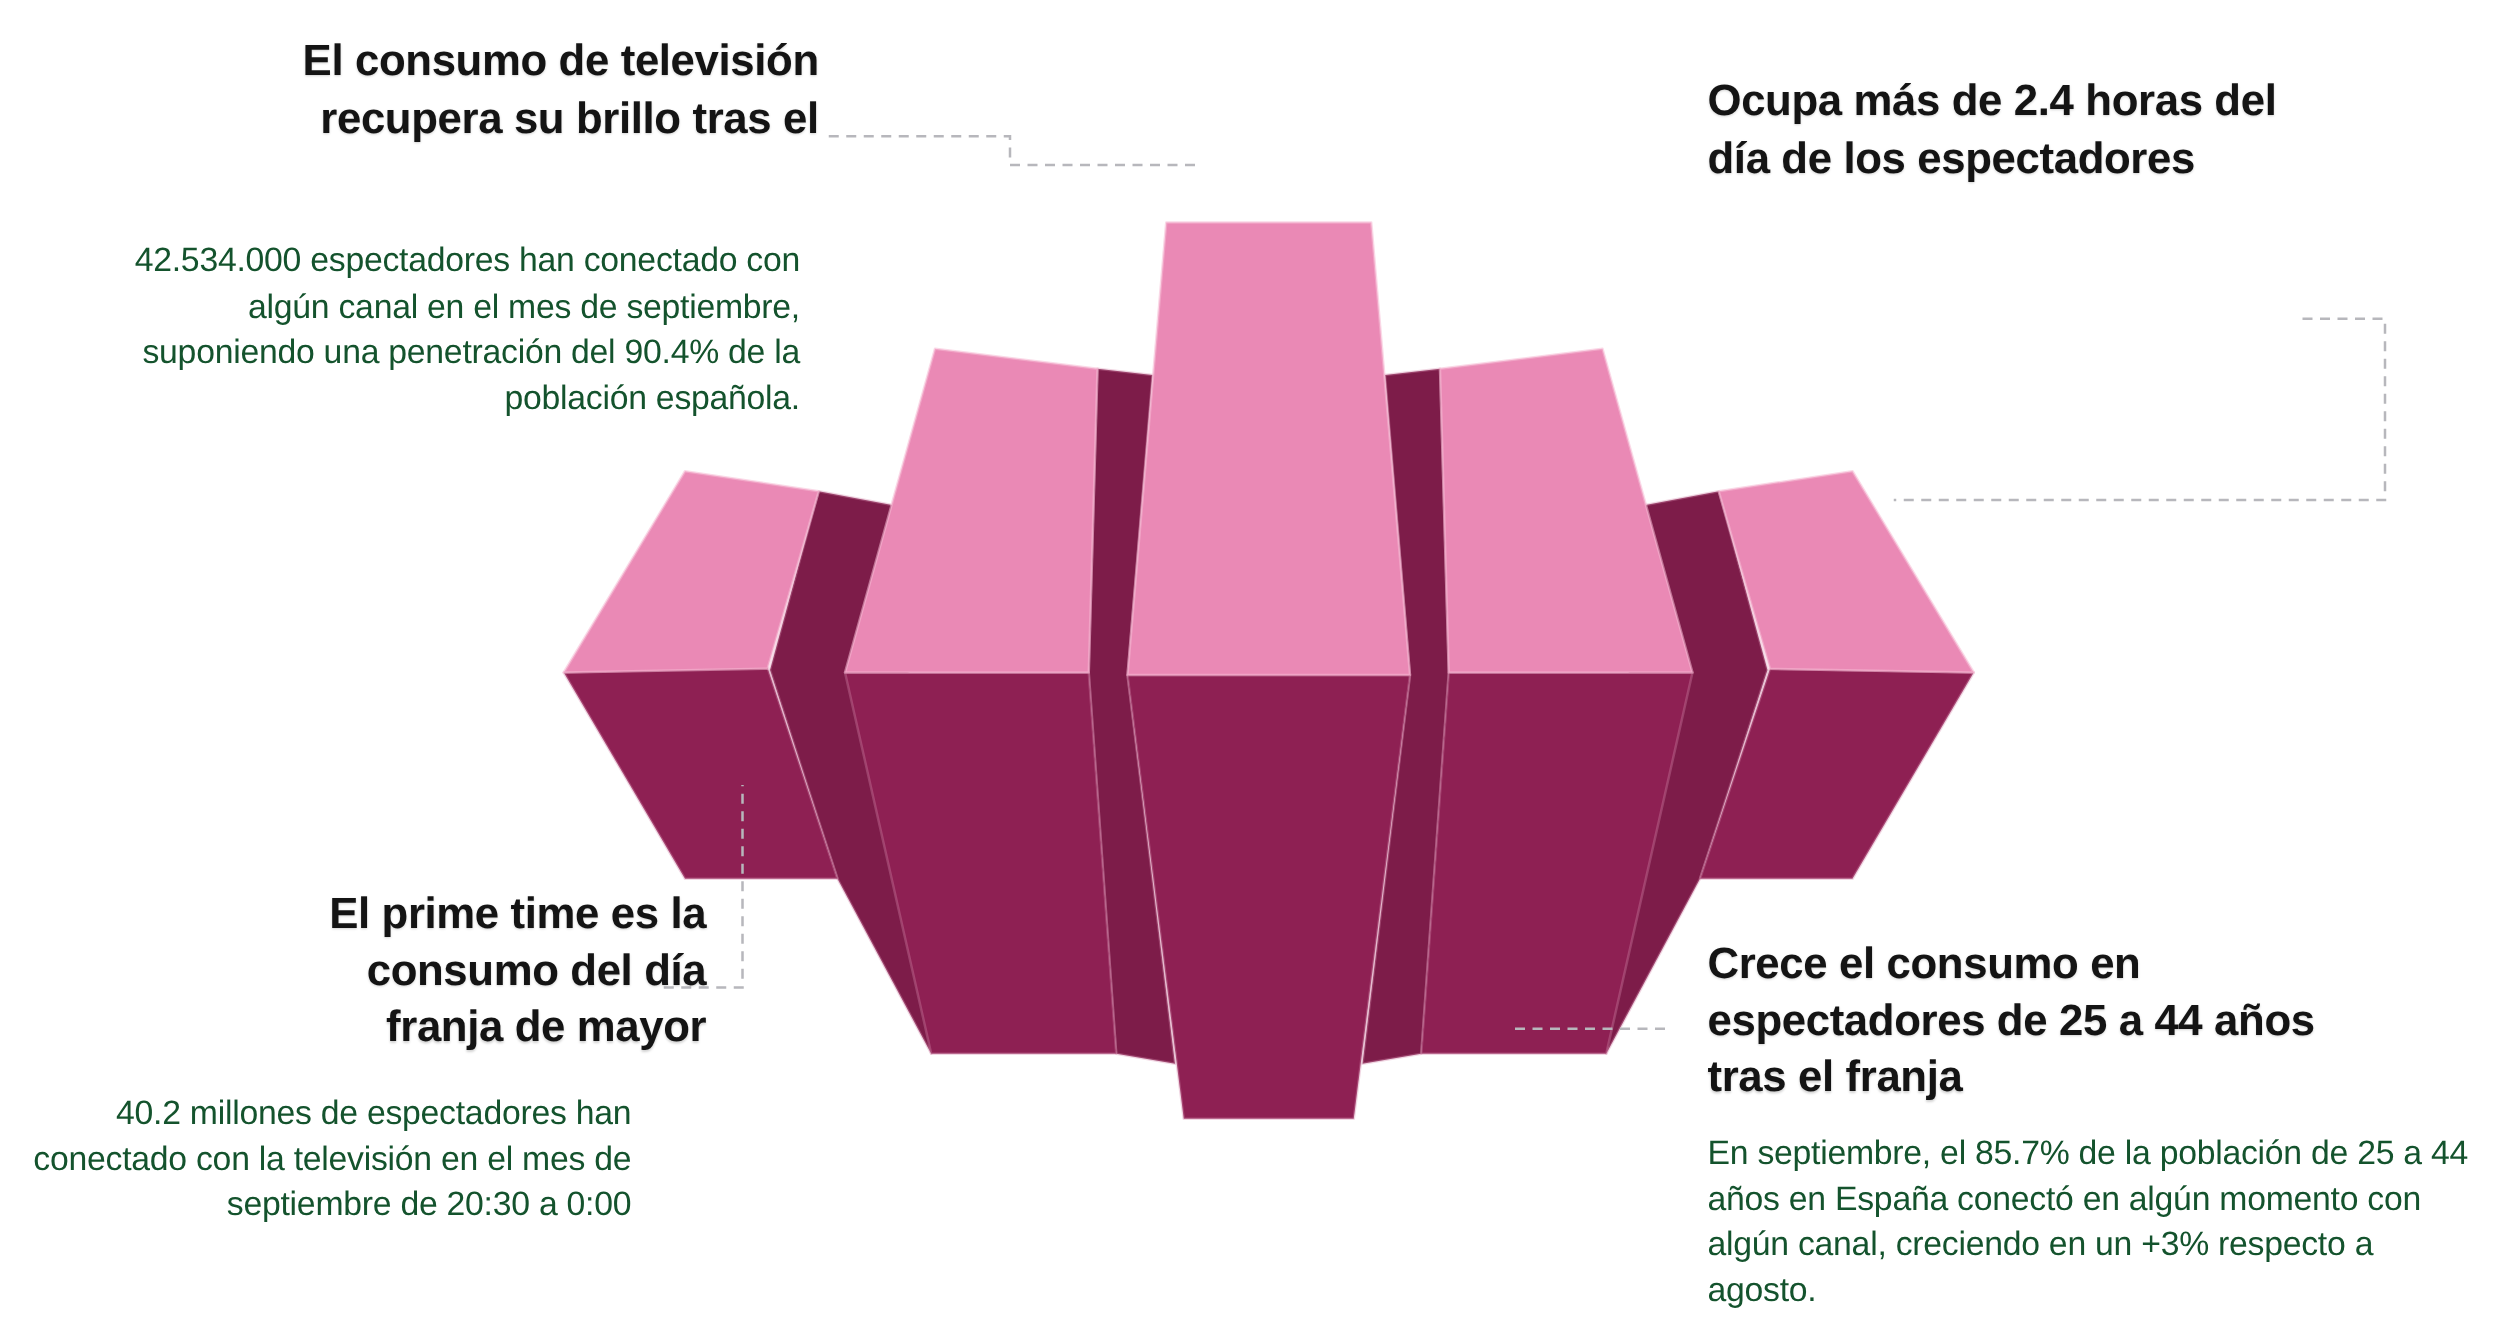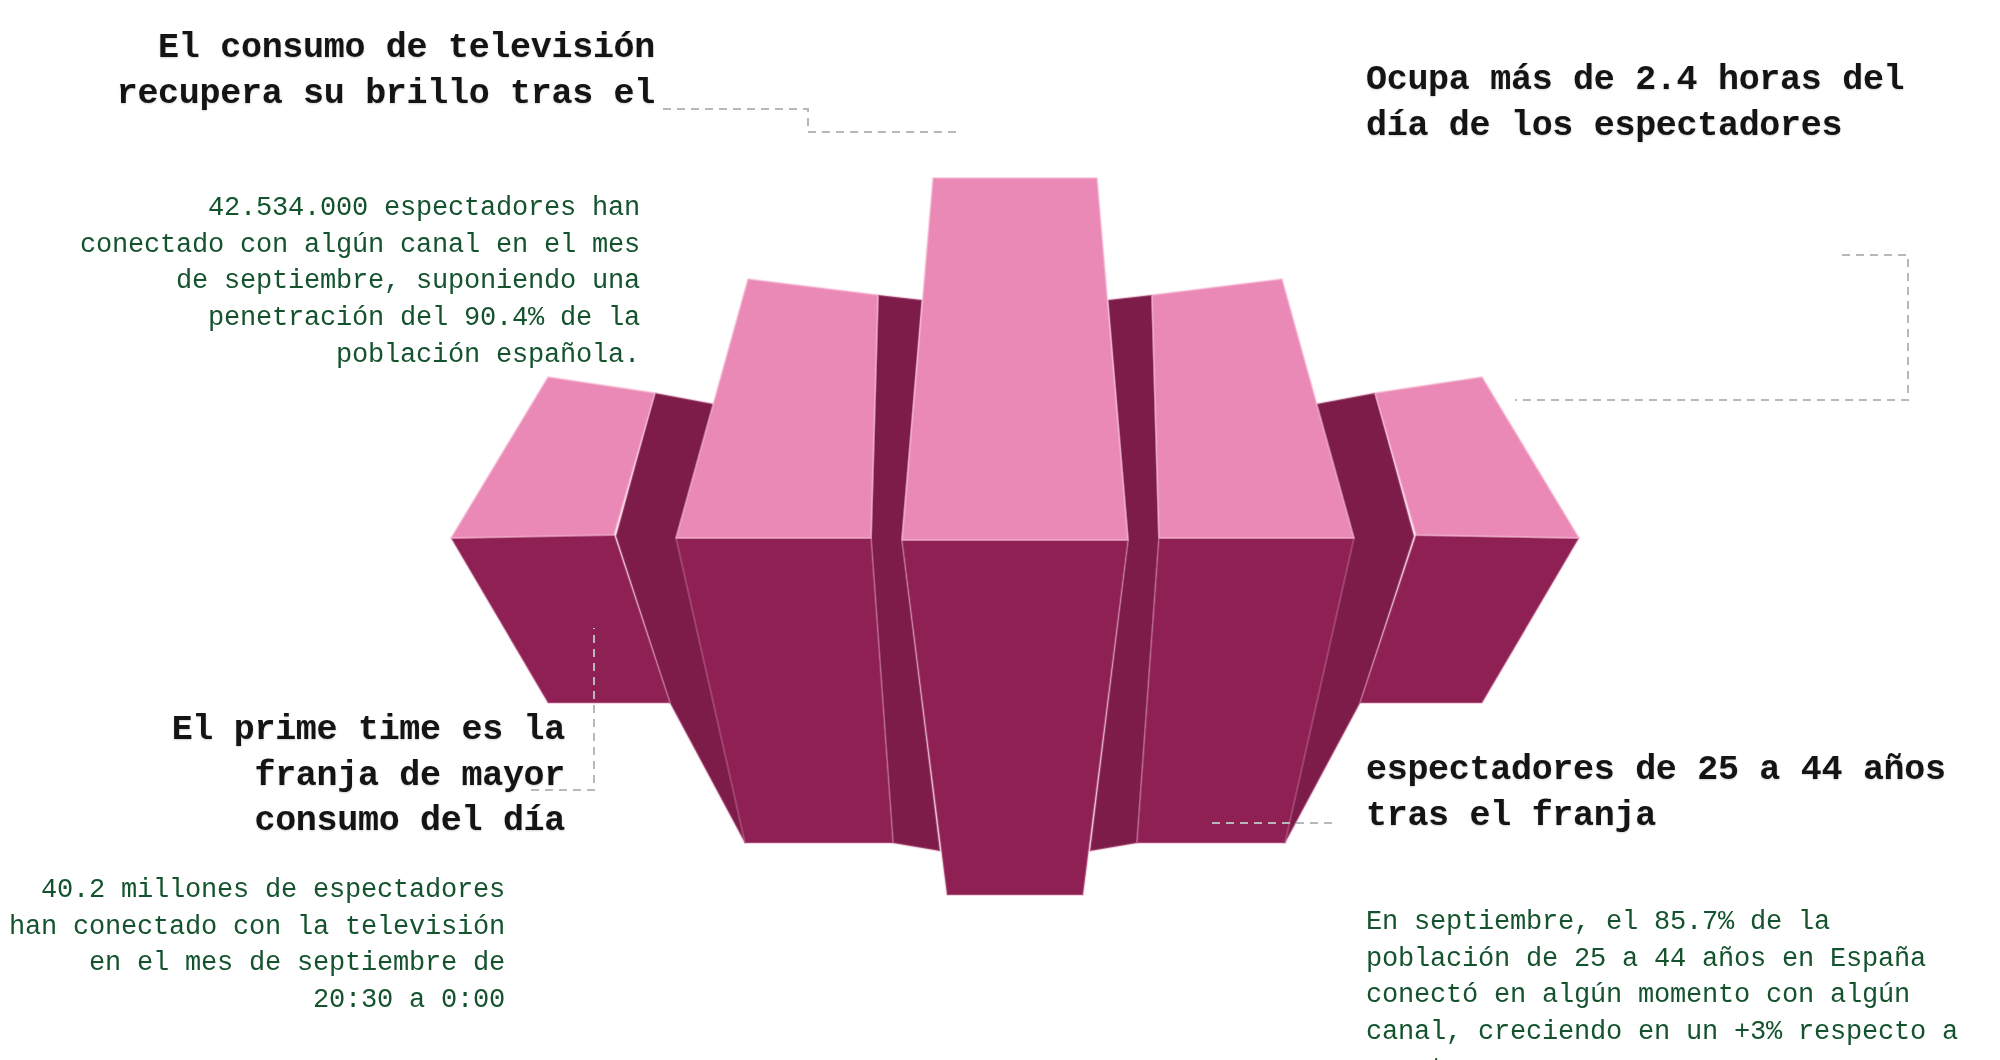--- a/index.html
+++ b/index.html
@@ -1,21 +1,21 @@
 <!DOCTYPE html>
 <html><head>
 <meta charset="utf-8">
 <style>
   html,body{margin:0;padding:0;background:#ffffff;}
   .stage{
     position:relative;
     width:2000px;height:1060px;
     background:#ffffff;
     overflow:hidden;
-    font-family:Liberation Mono, monospace;
+    font-family:Liberation Sans, sans-serif;
     color:#141414;
   }
   .callout{position:absolute;}
   .heading{
     font-size:35px;
     font-weight:900;
     line-height:1.3;
     letter-spacing:-0.3px;
     color:#141414;
     text-shadow:0 1px 2px rgba(0,0,0,0.18);
@@ -80,24 +80,25 @@
   </div>
   <div class="callout tl-body body-text align-right">42.534.000 espectadores han conectado con algún canal en el mes de septiembre, suponiendo una penetración del 90.4% de la población española.</div>
 
   <div class="callout tr-heading heading align-left">
     <span class="hline">Ocupa más de 2.4 horas del</span>
     <span class="hline">día de los espectadores</span>
   </div>
 
   <div class="callout bl-heading heading align-right">
     <span class="hline">El prime time es la</span>
+    <span class="hline">consumo del día</span>
     <span class="hline">franja de mayor</span>
-    <span class="hline">consumo del día</span>
   </div>
   <div class="callout bl-body body-text align-right">40.2 millones de espectadores han conectado con la televisión en el mes de septiembre de 20:30 a 0:00</div>
 
   <div class="callout br-heading heading align-left">
+    <span class="hline">Crece el consumo en</span>
     <span class="hline">espectadores de 25 a 44 años</span>
     <span class="hline">tras el franja</span>
   </div>
   <div class="callout br-body body-text align-left">En septiembre, el 85.7% de la población de 25 a 44 años en España conectó en algún momento con algún canal, creciendo en un +3% respecto a agosto.</div>
 
 </div>
 
 </body></html>

